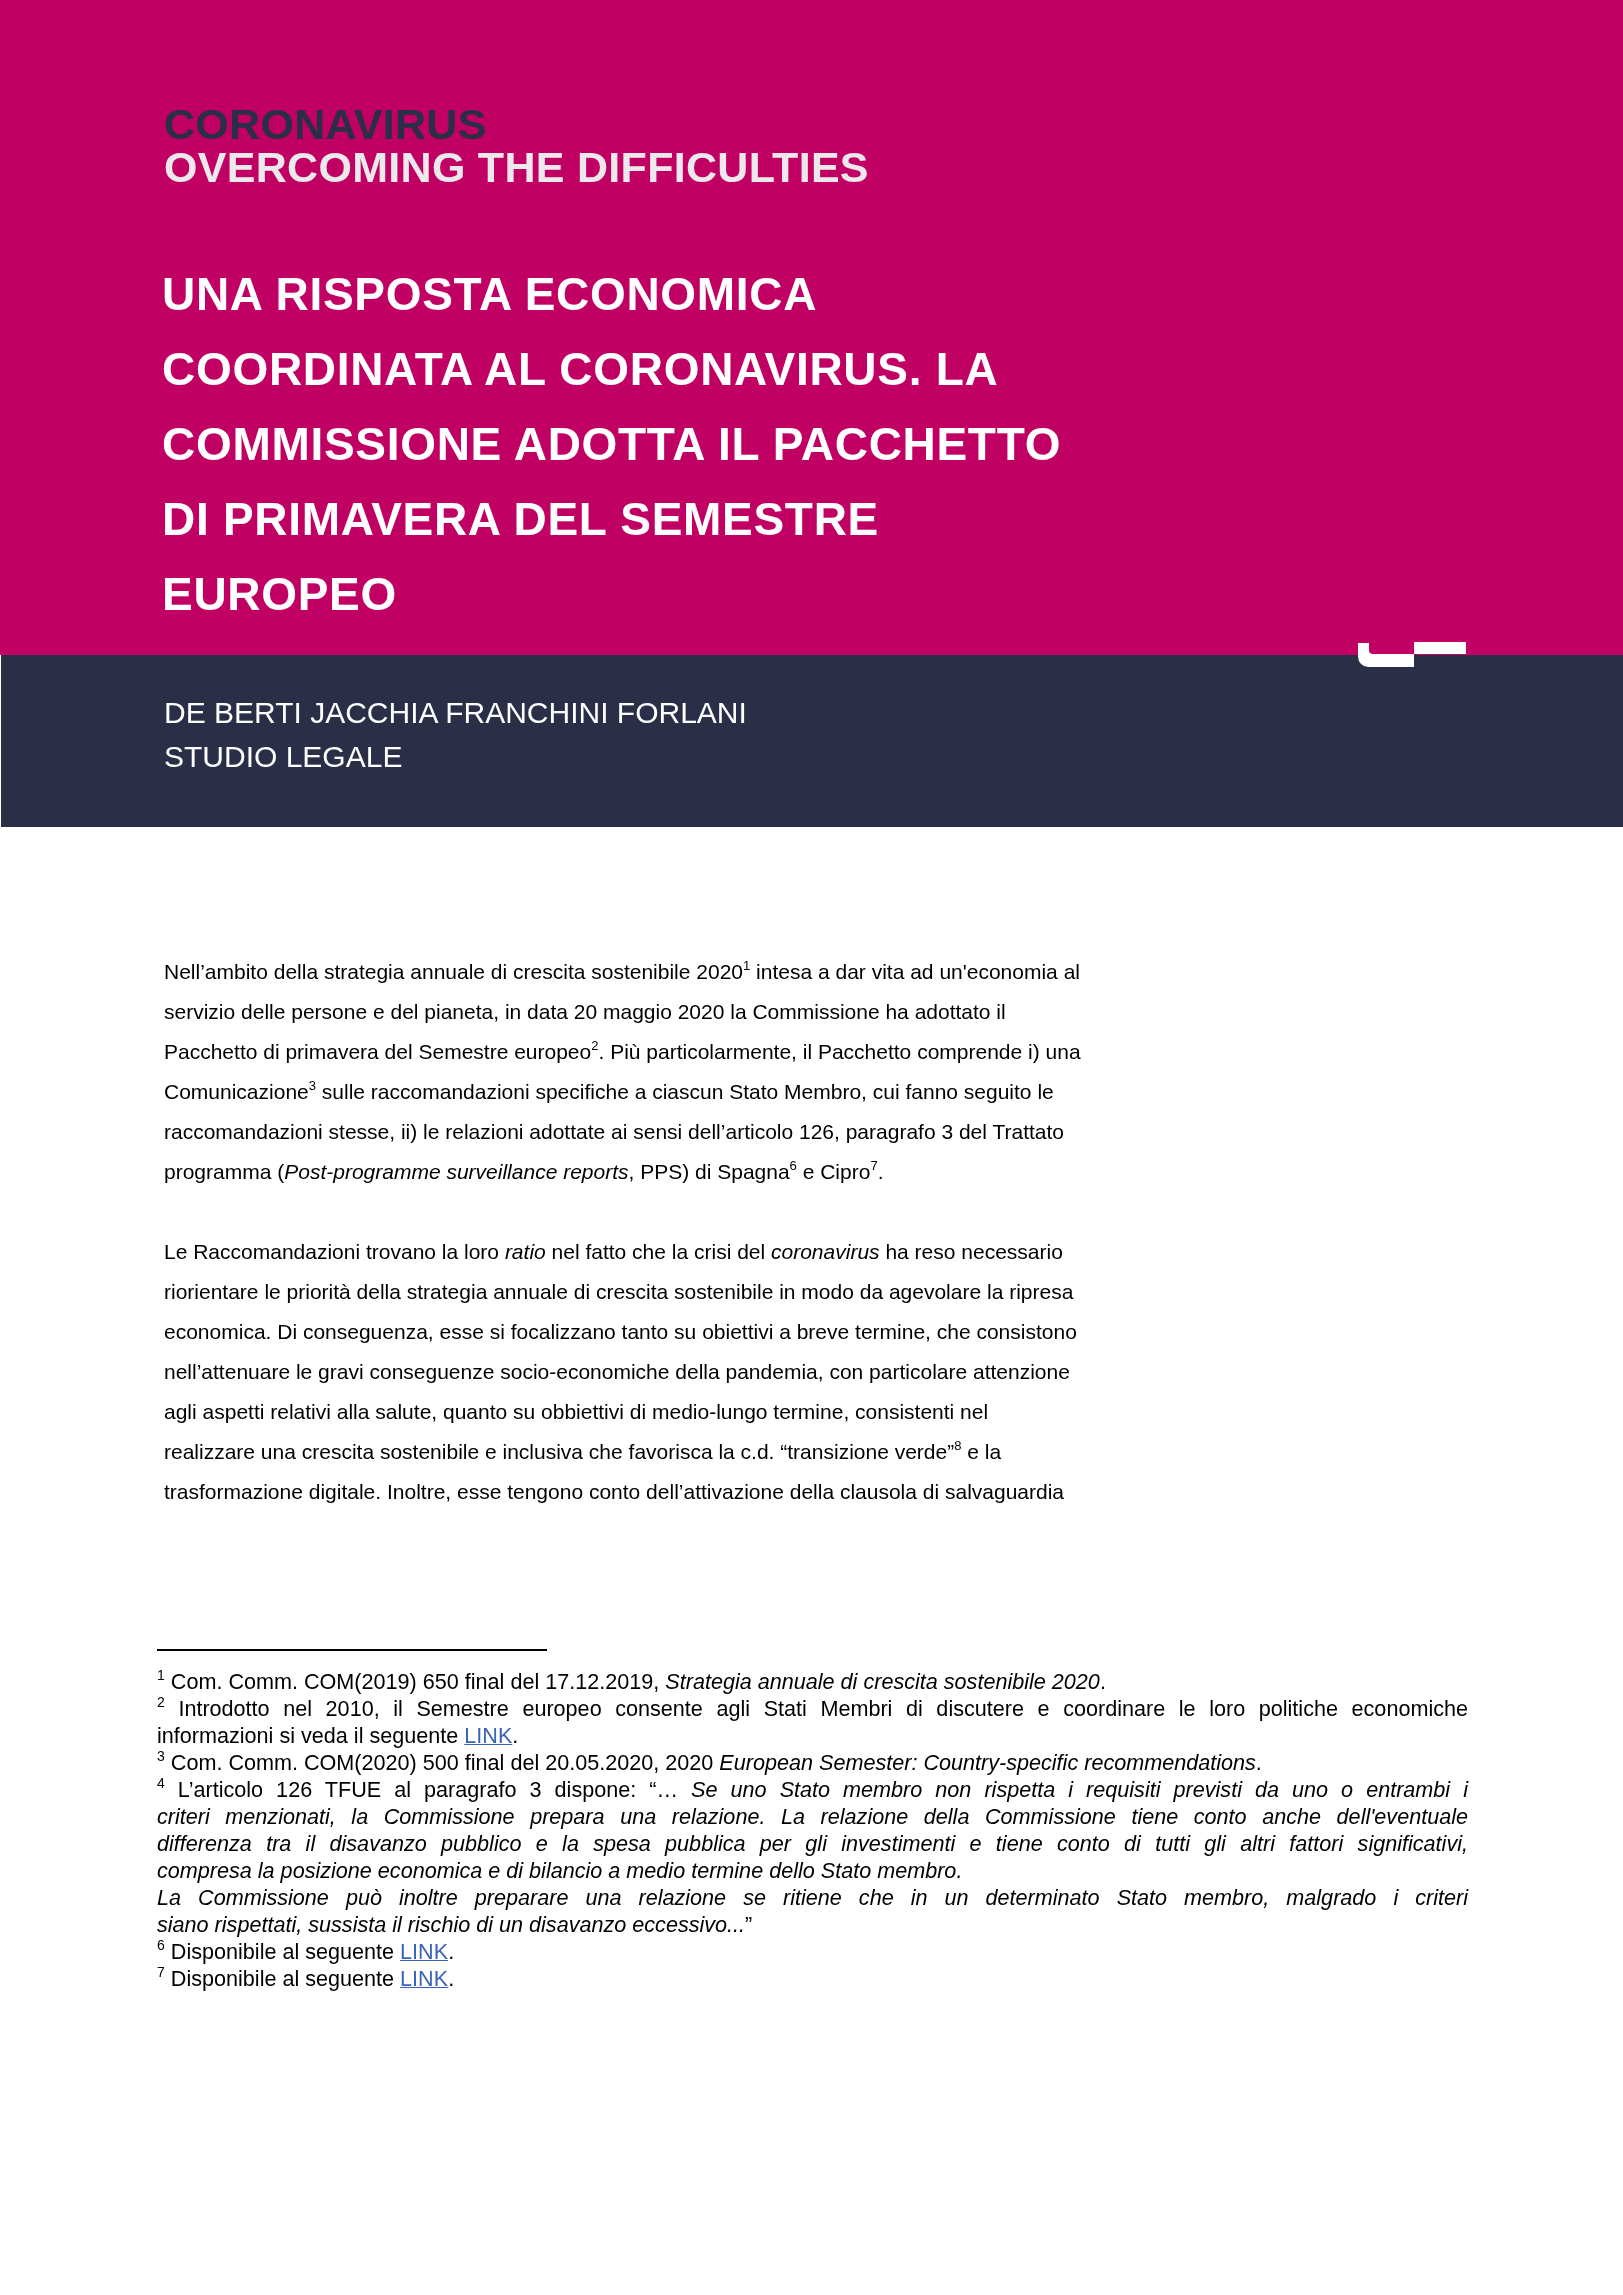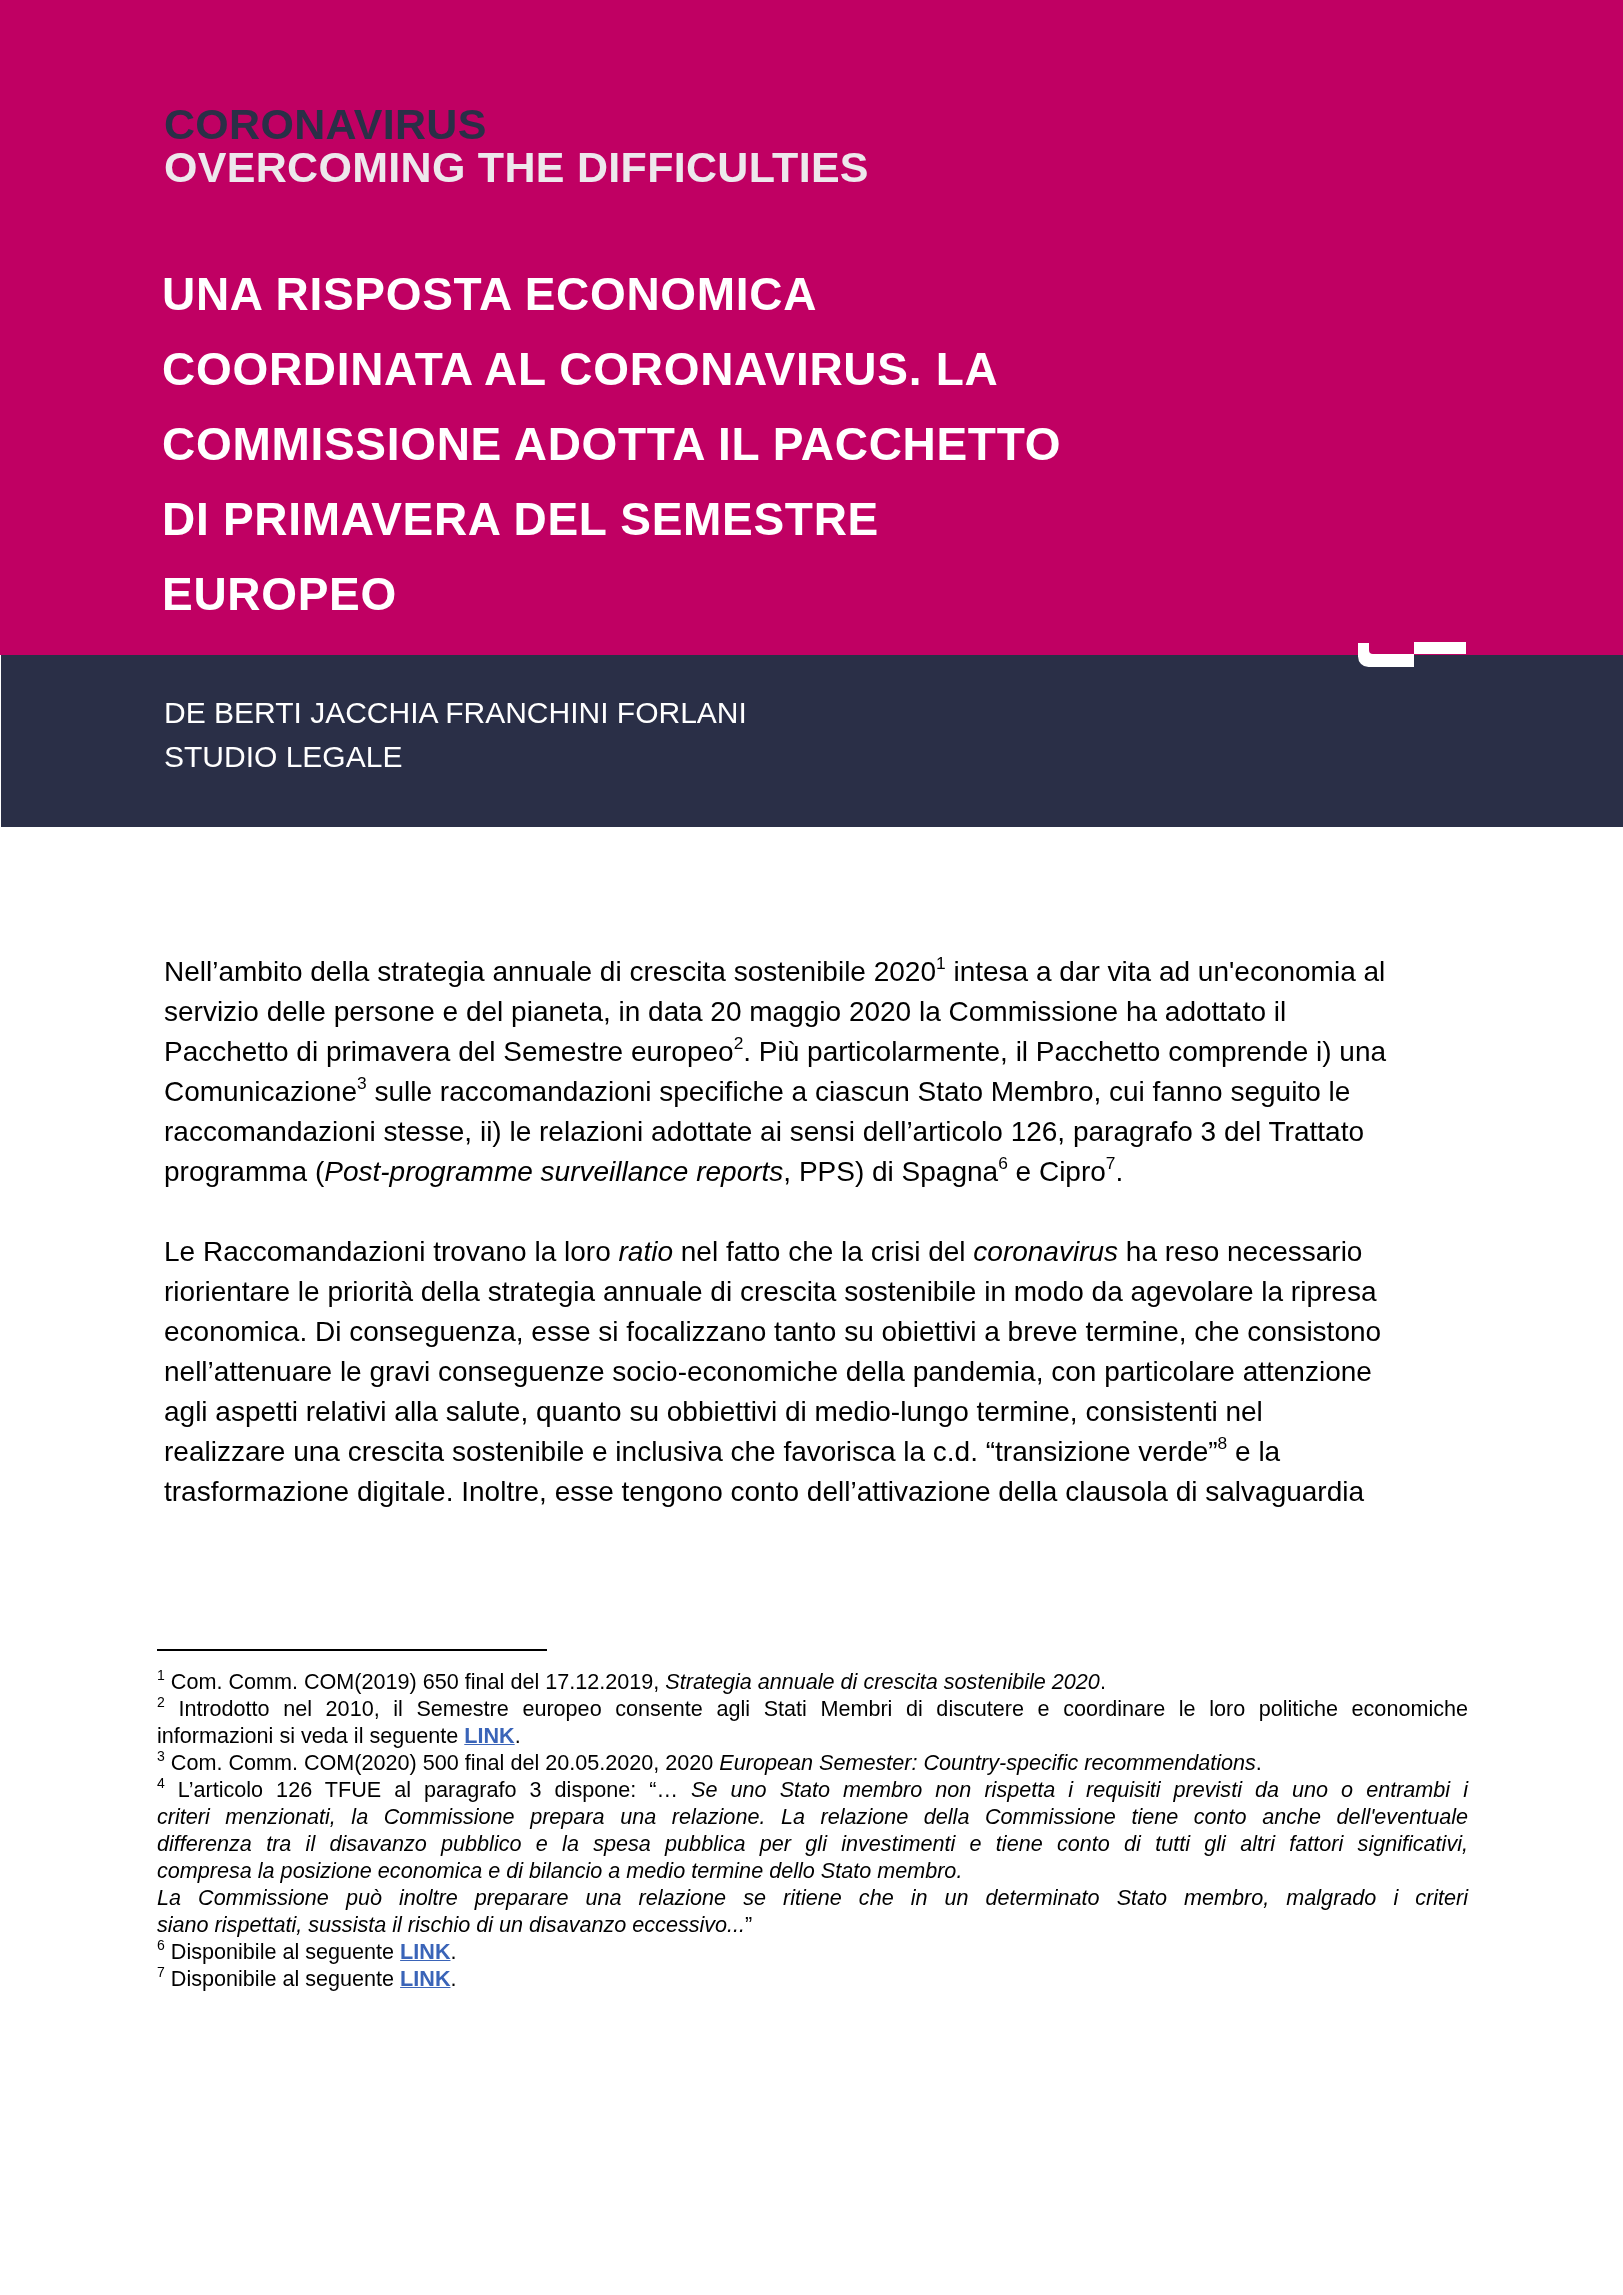--- a/index.html
+++ b/index.html
@@ -14,33 +14,33 @@
   .band { position: absolute; left: 1.3px; top: 655px; width: 1622px; height: 172px; background: #2A2F47; }
   .band-line { position: absolute; left: 164px; font-size: 30px; color: #ffffff; line-height: 33px; white-space: nowrap; }
   .band-l1 { top: 696px; }
   .band-l2 { top: 740px; }
 
   .logo { position: absolute; left: 1358px; top: 642px; width: 111px; height: 27.5px; }
   .logo .a { position: absolute; left: 0; top: 1.3px; width: 56px; height: 24px; background: #fff; border-bottom-left-radius: 10.5px; }
   .logo .a-cut { position: absolute; left: 11px; top: 0; width: 45px; height: 12.4px; background: #C00063; border-bottom-left-radius: 3.9px; }
   .logo .b { position: absolute; left: 56px; top: 0; width: 52px; height: 12.4px; background: #fff; }
 
-  .body-text { position: absolute; left: 164px; top: 952px; width: 1309px; font-size: 28px; line-height: 40px; }
+  .body-text { position: absolute; left: 164px; top: 952px; width: 1309px; font-size: 21px; line-height: 40px; }
   .body-text p { margin: 0; }
   .body-text p + p { margin-top: 40px; }
   .body-text .ln { display: block; white-space: nowrap; }
   sup { font-size: 62%; line-height: 0; vertical-align: super; position: relative; top: -1.3px; }
 
   .fn-sep { position: absolute; left: 157px; top: 1649px; width: 390px; height: 2px; background: #000; }
   .footnotes { position: absolute; left: 157px; top: 1668px; width: 1311px; font-size: 21.6px; line-height: 27px; }
   .fn { text-align: justify; text-align-last: left; }
   .fn sup { font-size: 65%; top: -0.7px; }
   .fn .just { display: block; text-align: justify; text-align-last: justify; }
   .fn .ln { display: block; }
-  a.lnk { color: #3A64B8; text-decoration: underline; text-decoration-thickness: 1.3px; font-weight: bold; }
+  a.lnk { color: #3A64B8; text-decoration: underline; text-decoration-thickness: 1.3px; }
 </style>
 </head>
 <body>
 
 <div class="hero">
   <div class="hero-tag1">CORONAVIRUS</div>
   <div class="hero-tag2">OVERCOMING THE DIFFICULTIES</div>
   <h1 class="hero-title" style="margin:0;">
     <span class="ln">UNA RISPOSTA ECONOMICA</span>
     <span class="ln">COORDINATA AL CORONAVIRUS. LA</span>

